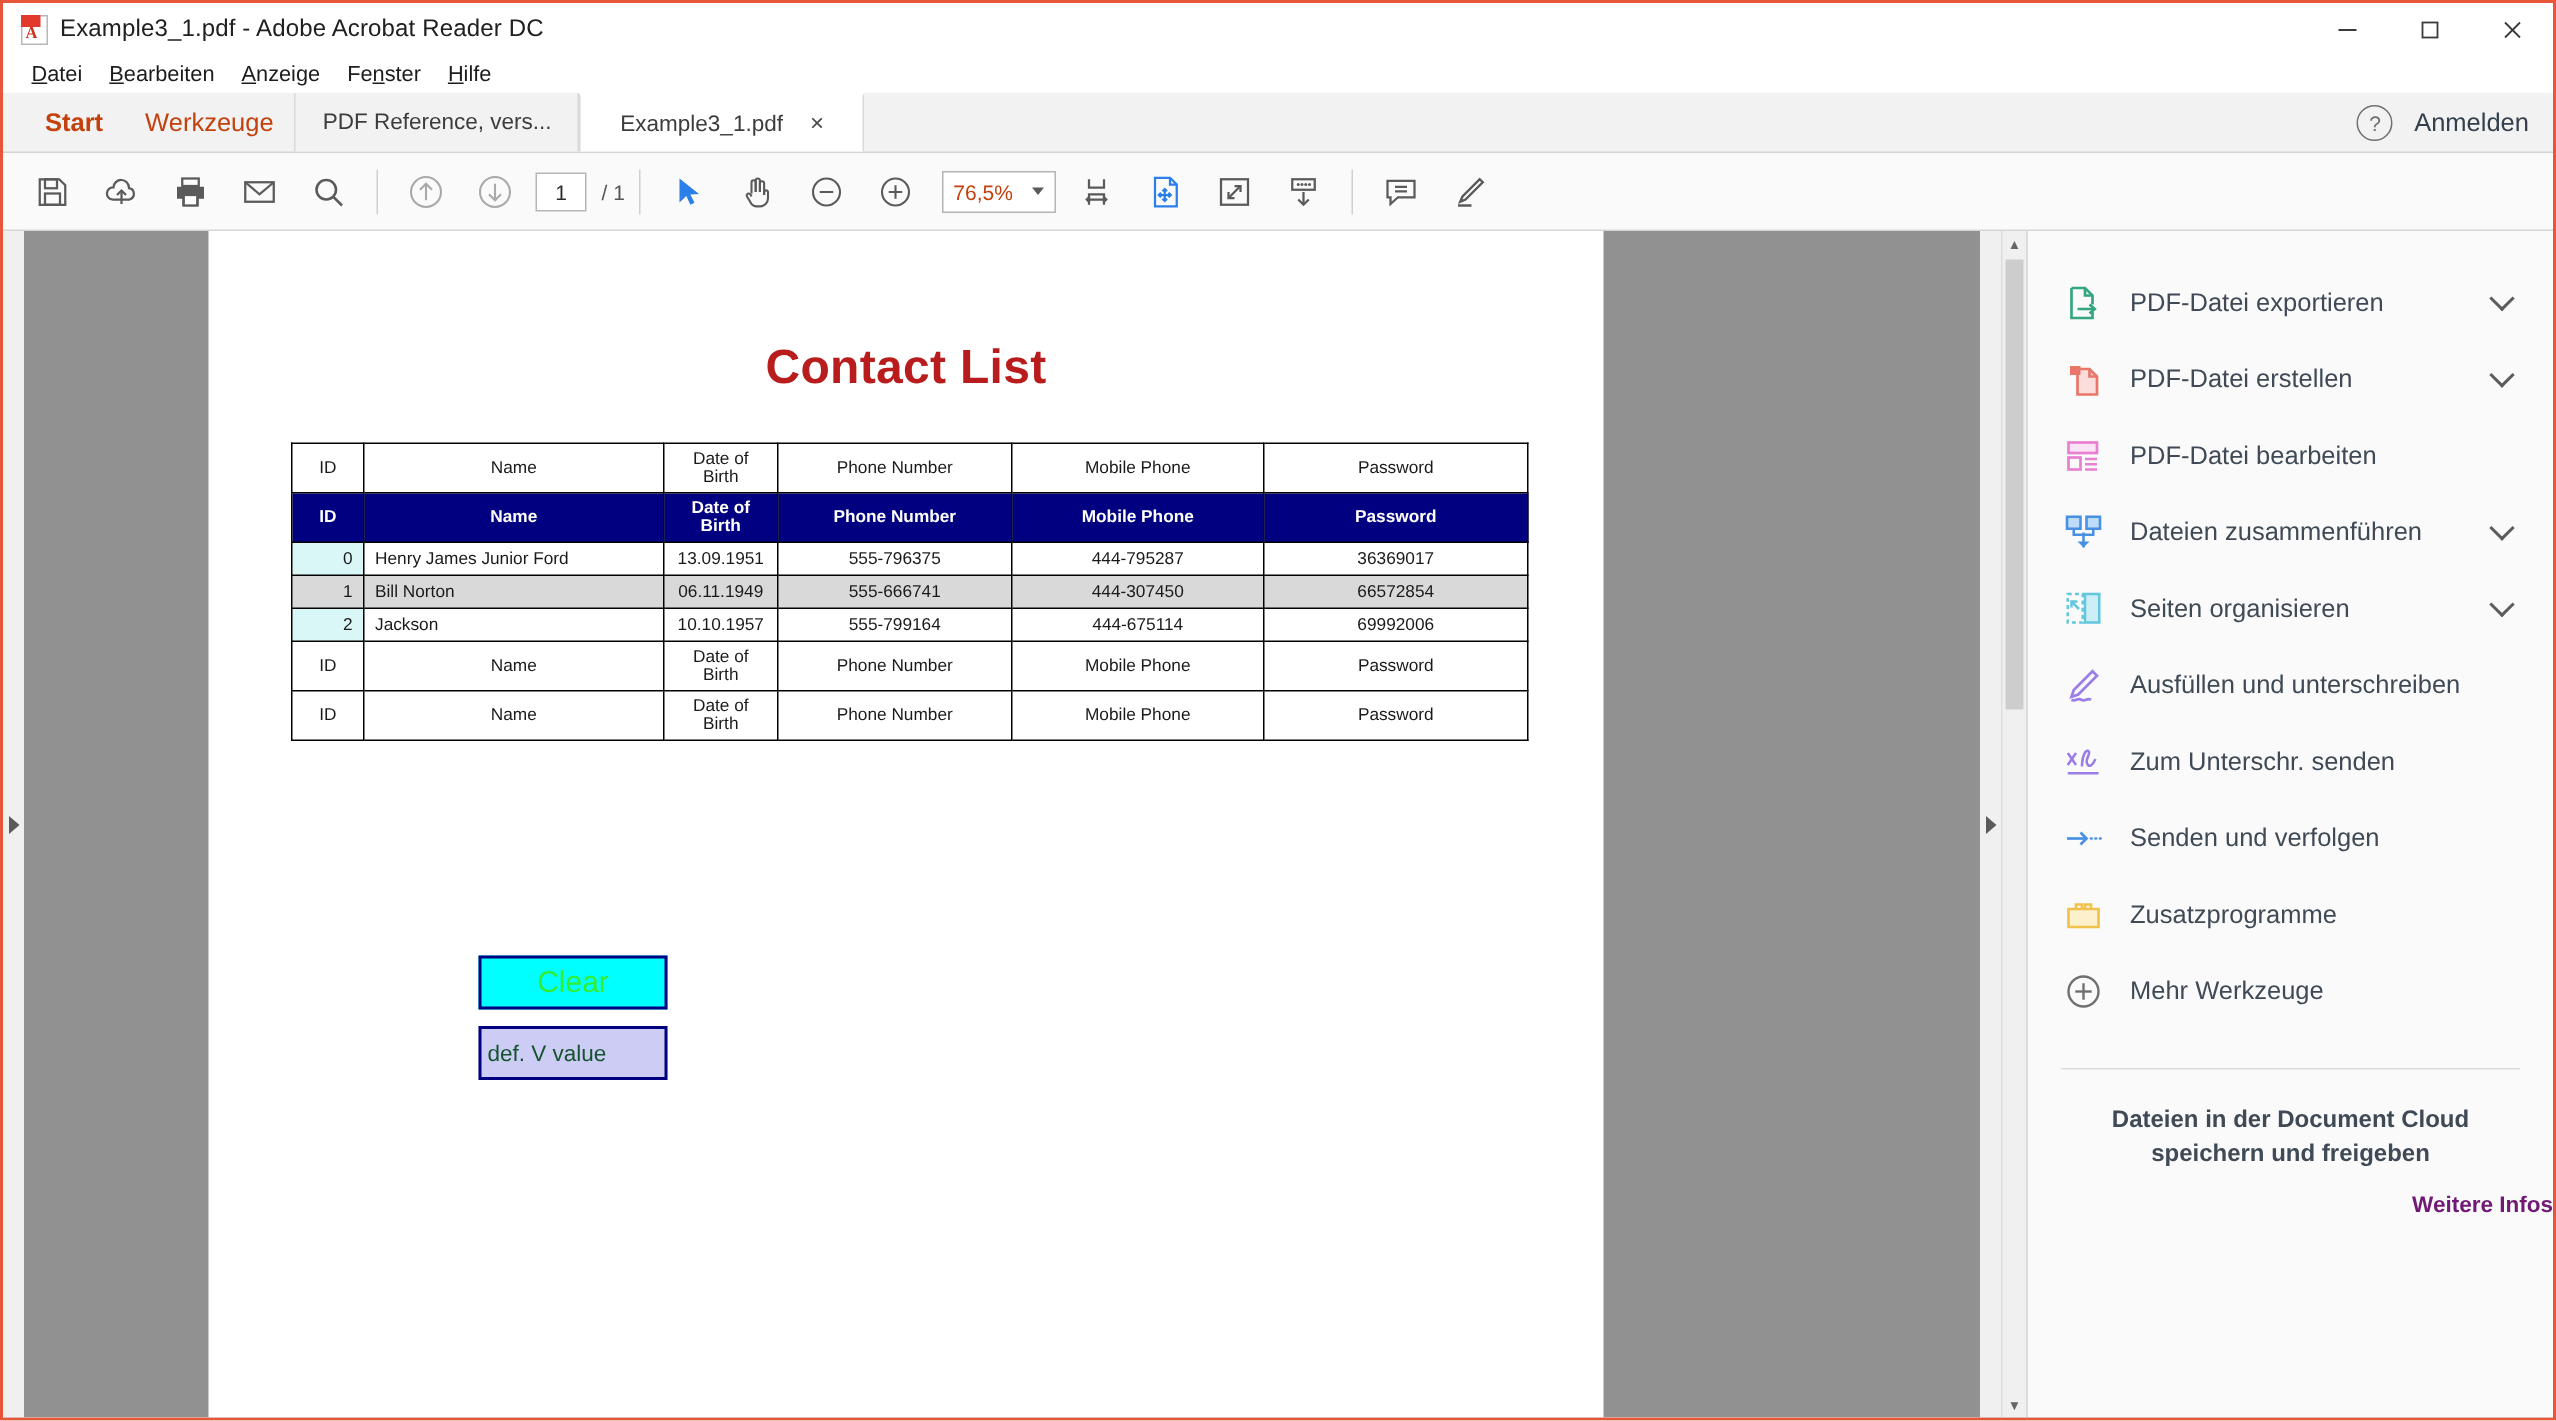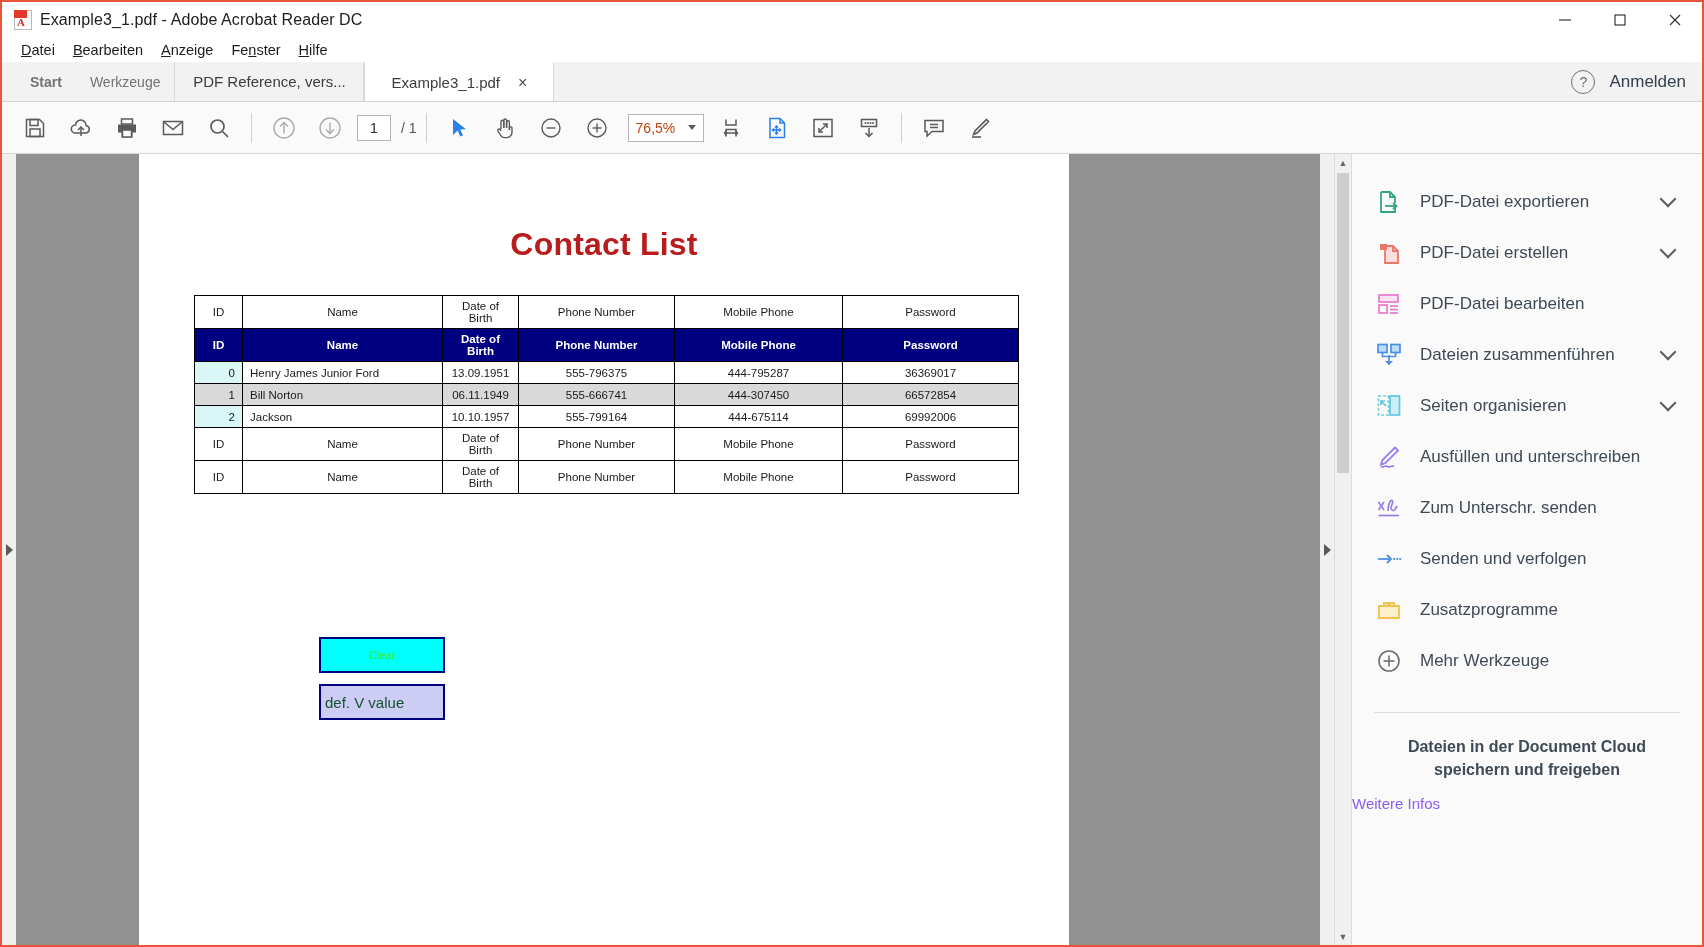--- a/index.html
+++ b/index.html
@@ -70,21 +70,21 @@
     position: absolute; left: 0; top: 60px; right: 0; height: 40px;
     background: #f2f2f2;
     border-bottom: 1px solid #d4d4d4;
     display: flex; align-items: stretch;
   }
   .tb-main {
     display: flex; align-items: center; gap: 0px;
     padding-left: 14px;
   }
   .tb-main .lbl {
-    font-size: 14px; color: #737373; padding: 0 14px; line-height: 40px;
+    font-size: 17px; color: #c2410c; padding: 0 14px; line-height: 40px;
   }
   .doctab {
     position: relative;
     display: flex; align-items: center;
     padding: 0 14px;
     border-left: 1px solid #d9d9d9;
     border-right: 1px solid #d9d9d9;
     min-width: 190px;
     justify-content: center;
     font-size: 15px; color: #3c3c3c;
@@ -224,21 +224,21 @@
     border: 2px solid #000080;
     display: flex; align-items: center;
     font-family: "Liberation Sans", sans-serif;
   }
   .formbtn#btn-clear {
     left: 180px; top: 483px; width: 126px; height: 36px;
     background: #00ffff;
     justify-content: center;
   }
   .formbtn#btn-clear .t {
-    color: #33ee33; font-size: 11px;
+    color: #33ee33; font-size: 20px;
   }
   .formbtn#btn-defv {
     left: 180px; top: 530px; width: 126px; height: 36px;
     background: #ccccf5;
     justify-content: flex-start; padding-left: 4px;
   }
   .formbtn#btn-defv .t {
     color: #14532d; font-size: 15px; white-space: nowrap;
   }
 
@@ -269,22 +269,22 @@
     margin-top: -5px;
   }
   .panel-sep {
     margin: 26px 22px 0 22px; height: 1px; background: #dcdcdc;
   }
   .cloud-msg {
     margin: 22px 26px 0 26px; text-align: center;
     font-size: 16px; color: #3f4a56; font-weight: bold; line-height: 1.45;
   }
   .cloud-link {
-    margin-top: 14px; text-align: left;
-    font-size: 15px; color: #8b5cf6;
+    margin-top: 14px; text-align: right;
+    font-size: 15px; color: #701a75; font-weight: bold;
   }
 </style>
 </head>
 <body>
 
 <div id="app">
 
   <div class="titlebar">
     <div class="title-icon">
       <div class="pg"></div>

